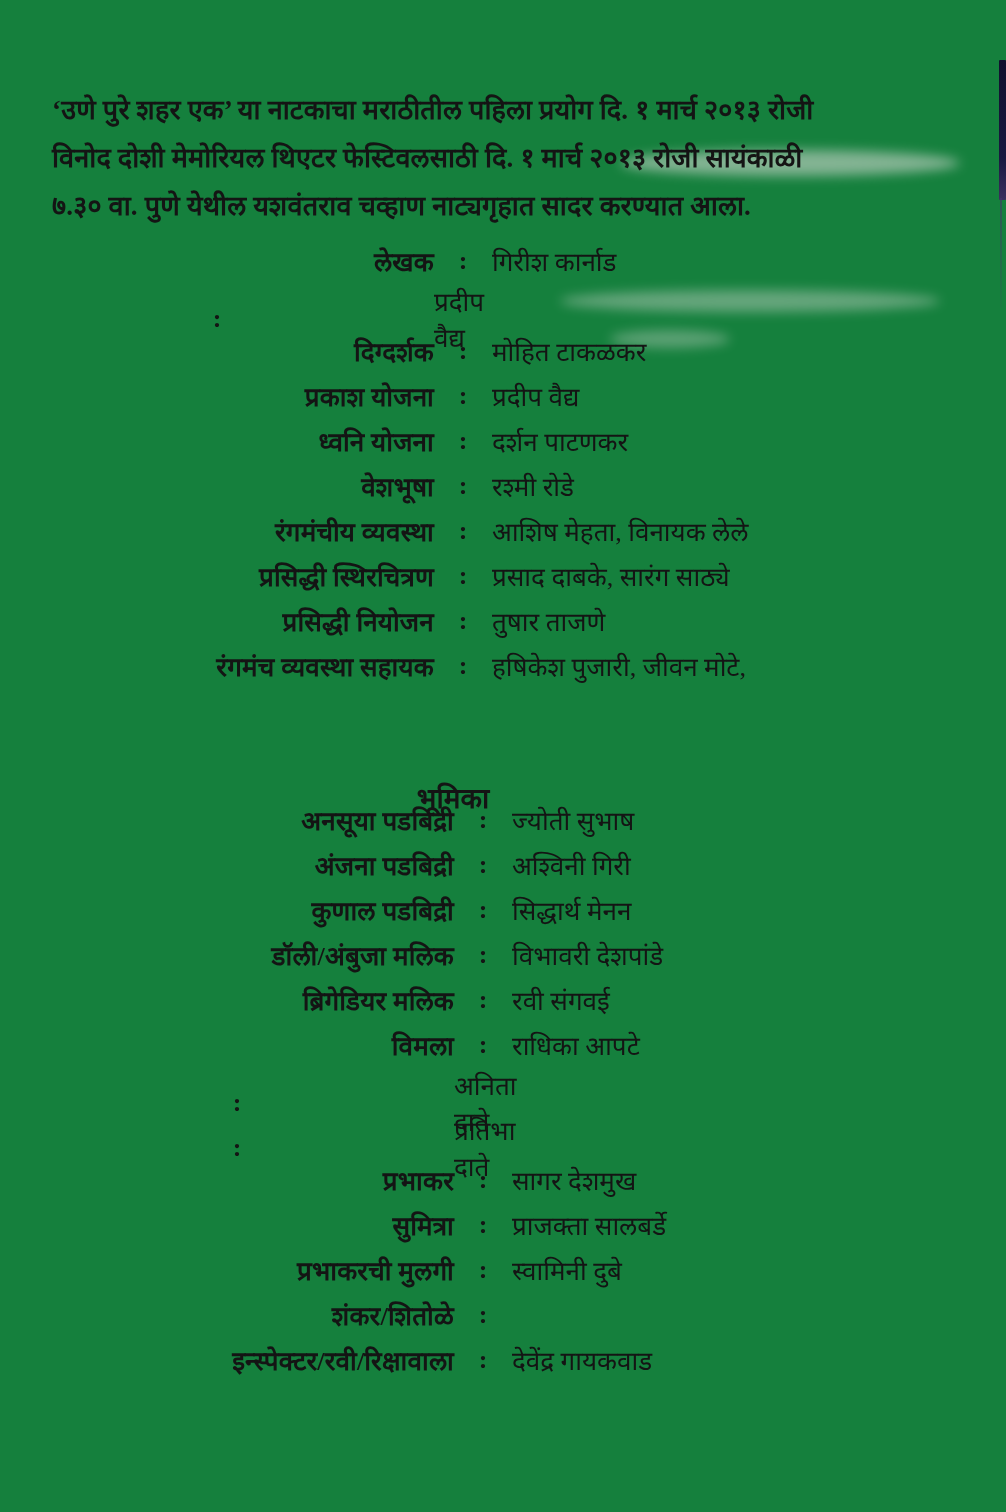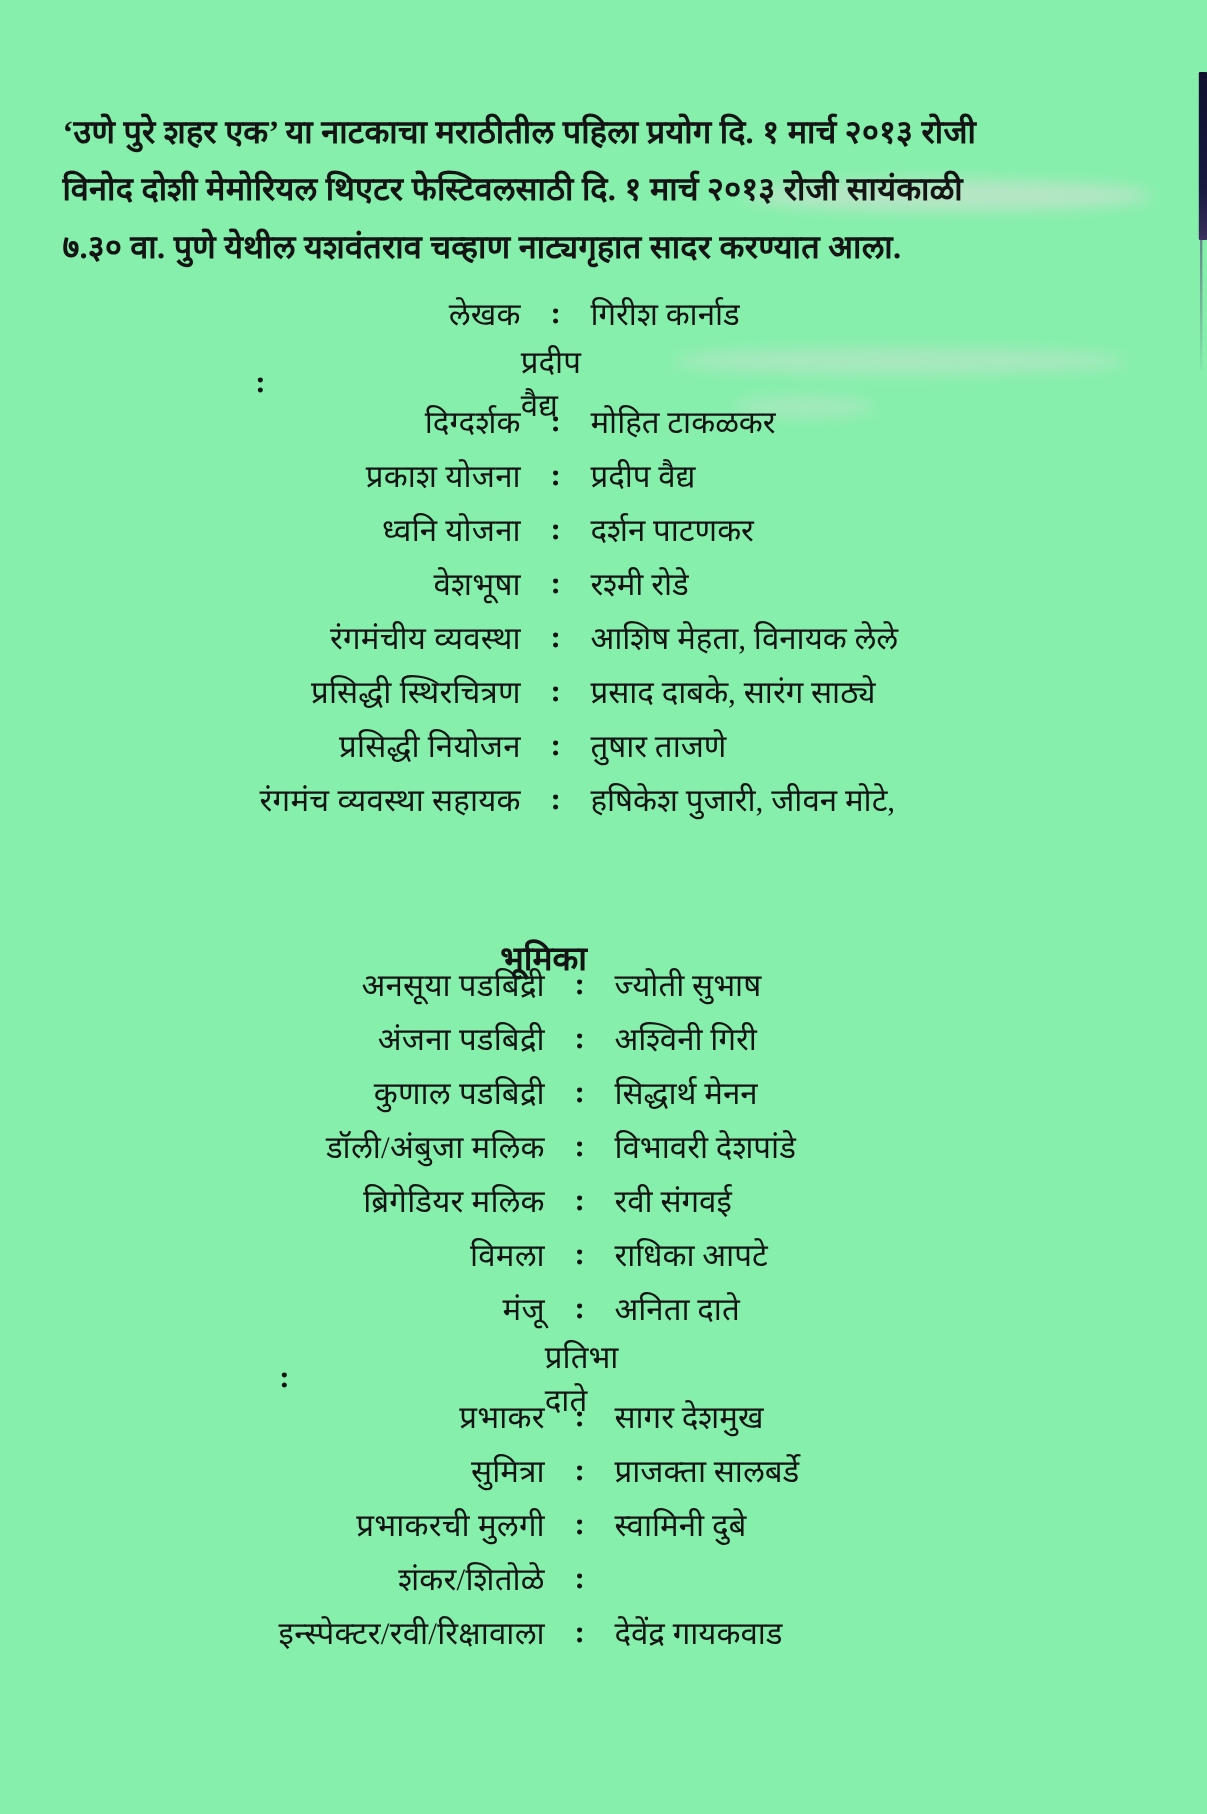--- a/index.html
+++ b/index.html
@@ -1,20 +1,20 @@
 <!DOCTYPE html>
 <html lang="mr"><head>
 <meta charset="utf-8">
 <style>
   html,body { margin:0; padding:0; background:#ffffff; }
   .page {
     position:relative;
     width:1006px;
     height:1512px;
-    background:#86efac;
+    background:#15803d;
     overflow:hidden;
     font-family:"Liberation Serif","DejaVu Serif",serif;
     color:#141414;
   }
 
   
   .intro {
     position:absolute;
     left:52px;
     top:86px;
@@ -32,21 +32,21 @@
   
   .pairs { position:absolute; left:0; width:1006px; font-size:26px; }
   .credits-list { top:238px; }
   .cast-list    { top:797px;margin-left:20px; }
   .row {
     display:grid;
     grid-template-columns:434px 58px 514px;
     height:45px;
     align-items:center;
   }
-  .lbl { text-align:right; font-weight:400; letter-spacing:0.2px; }
+  .lbl { text-align:right; font-weight:700; letter-spacing:0.2px; }
   .sep { text-align:center; font-weight:700; }
   .val { text-align:left; font-weight:500; }
 
   
   .cast-heading {
     position:absolute;
     top:778px;
     left:0;
     width:906px;
     text-align:center;
@@ -171,21 +171,20 @@
         <span class="lbl">ब्रिगेडियर मलिक</span>
         <span class="sep">:</span>
         <span class="val">रवी संगवई</span>
       </div>
       <div class="row">
         <span class="lbl">विमला</span>
         <span class="sep">:</span>
         <span class="val">राधिका आपटे</span>
       </div>
       <div class="row">
-        <span class="lbl">मंजू</span>
         <span class="sep">:</span>
         <span class="val">अनिता दाते</span>
       </div>
       <div class="row">
         <span class="sep">:</span>
         <span class="val">प्रतिभा दाते</span>
       </div>
       <div class="row">
         <span class="lbl">प्रभाकर</span>
         <span class="sep">:</span>

